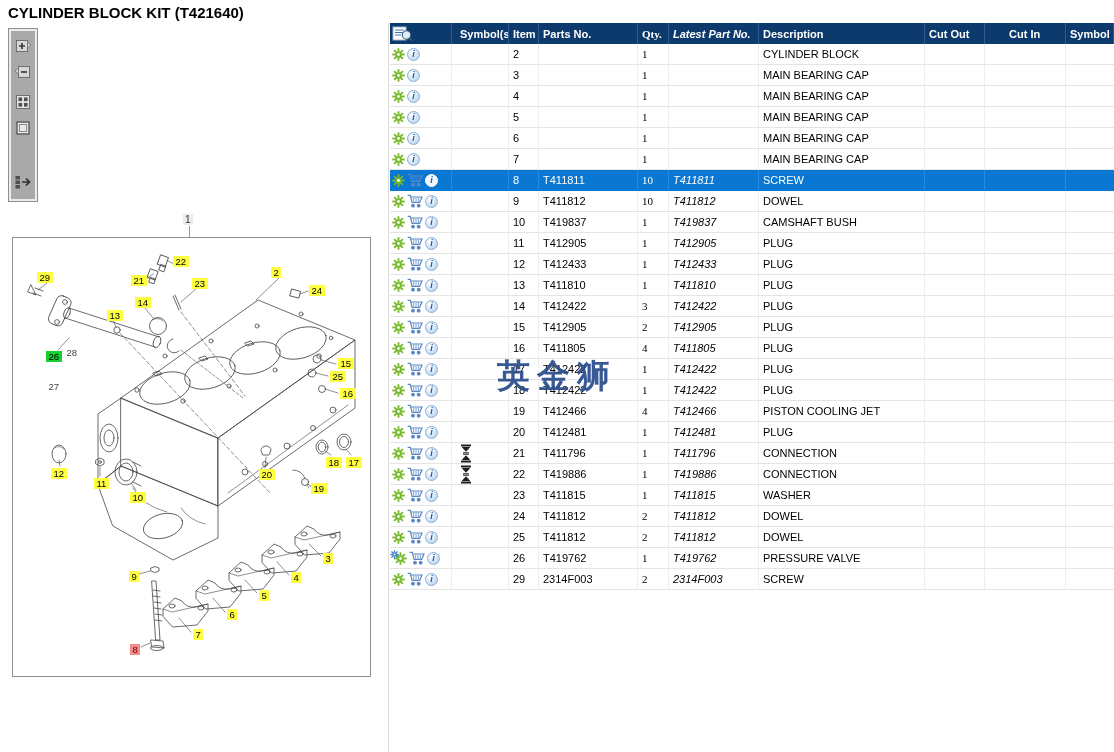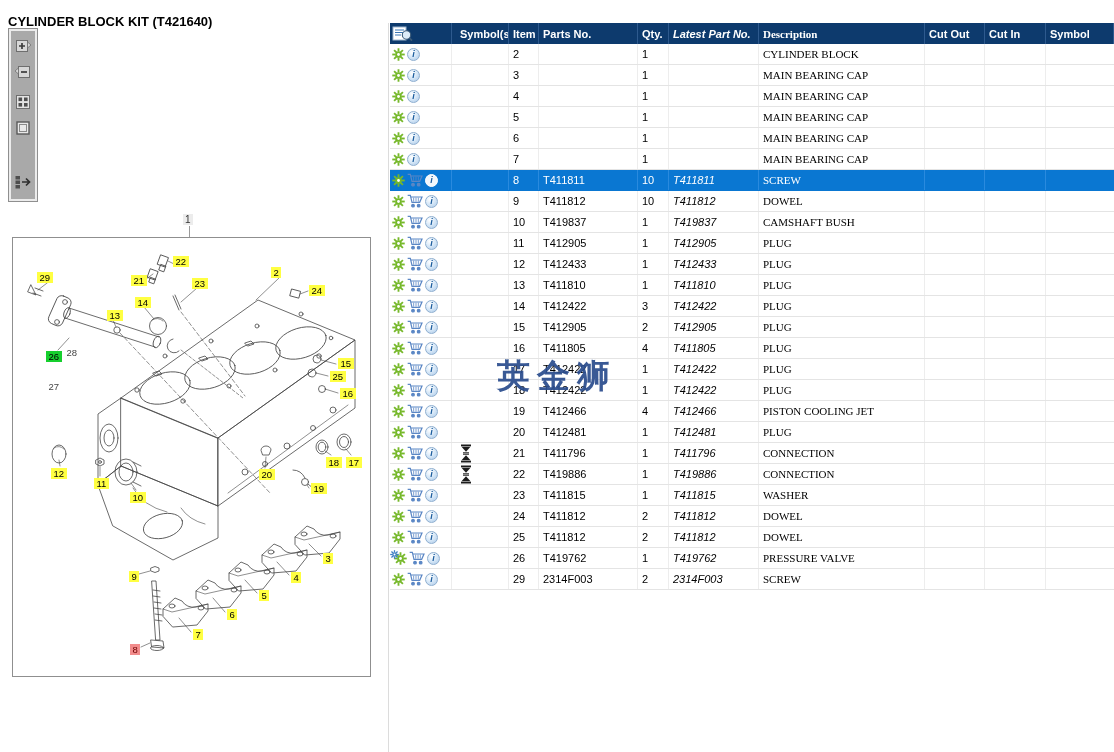--- a/index.html
+++ b/index.html
@@ -1,21 +1,21 @@
 <!DOCTYPE html>
 <html><head>
 <meta charset="utf-8">
 <style>
   html,body{margin:0;padding:0;}
   body{
     position:relative;width:1114px;height:752px;overflow:hidden;
     background:#fff;font-family:"Liberation Sans",sans-serif;color:#000;
   }
   
-  .app-title{position:absolute;left:8px;top:14px;font-size:13px;font-weight:bold;}
+  .app-title{position:absolute;left:8px;top:4px;font-size:15px;font-weight:bold;}
   
   .toolbar{
     position:absolute;left:8px;top:28px;width:30px;
     background:#a9a9a9;border:1px solid #8f8f8f;
     box-shadow:inset 0 0 0 2px #ececec;
     display:flex;flex-direction:column;align-items:center;padding:8px 0 10px 0;box-sizing:border-box;
   }
   .tool-btn{width:18px;height:18px;display:flex;align-items:center;justify-content:center;cursor:pointer;}
   .tb-gap1{margin-top:8px}.tb-gap2{margin-top:12px}.tb-gap3{margin-top:8px}.tb-gap4{margin-top:36px}
   
@@ -43,25 +43,25 @@
   
   .parts-table{position:absolute;left:390px;top:23px;width:724px;z-index:1;}
   .tr{display:flex;height:20px;line-height:19px;border-bottom:1px solid #e4e4e4;background:#fff;}
   .tr.header{background:#0d3a6d;color:#fff;font-weight:bold;height:21px;line-height:20px;border-bottom:none;}
   .td{box-sizing:border-box;padding:0 4px;font-size:11px;overflow:hidden;white-space:nowrap;border-right:1px solid #ededed;display:flex;align-items:center;}
   .header .td{border-right:1px solid #2e5a8e;font-size:11px;}
   .col-actions{width:62px;padding:0 2px;gap:2px;}
   .col-symbol{width:57px;justify-content:flex-start;padding-left:8px;}
   .col-item{width:30px;}
   .col-parts{width:99px;}
-  .col-qty{width:31px;}
+  .col-qty{width:31px;font-family:Liberation Serif, serif;}
   .col-latest{width:90px;font-style:italic;}
-  .col-desc{width:166px;font-family:Liberation Serif, serif;}
+  .col-desc{width:166px;}
   .col-cutout{width:60px;}
-  .col-cutin{width:61px;}
+  .col-cutin{width:61px;margin-left:20px;}
   .col-comment{flex:1;border-right:none;}
   .tr.selected{background:#0a77d2;color:#fff;border-bottom-color:#0a77d2;}
   .tr.selected .td{border-right-color:#2a8ade;}
   
   .icon{display:inline-flex;align-items:center;justify-content:center;cursor:pointer;}
   .info-badge{
     width:13px;height:13px;border-radius:50%;
     background:radial-gradient(circle at 35% 30%,#ffffff,#d9e9f8 45%,#aac9e8);
     border:1px solid #8fafd0;color:#1c5d9e;font-size:9px;font-weight:bold;font-style:italic;
     display:inline-flex;align-items:center;justify-content:center;box-sizing:border-box;

